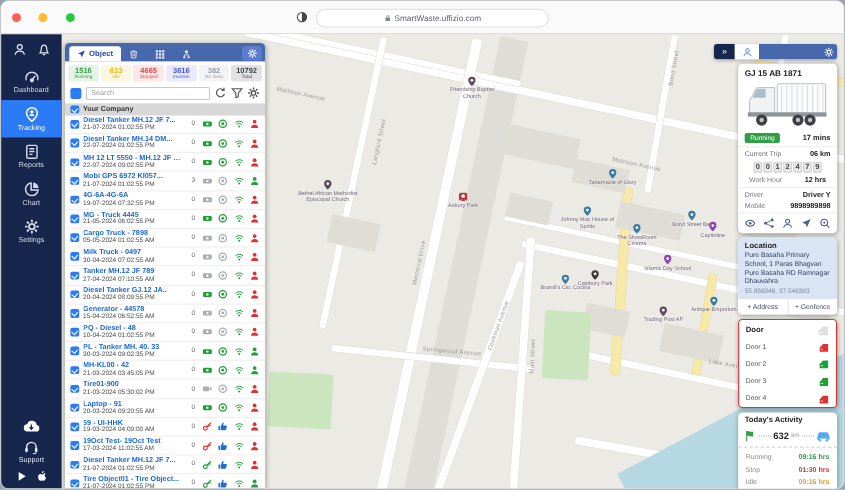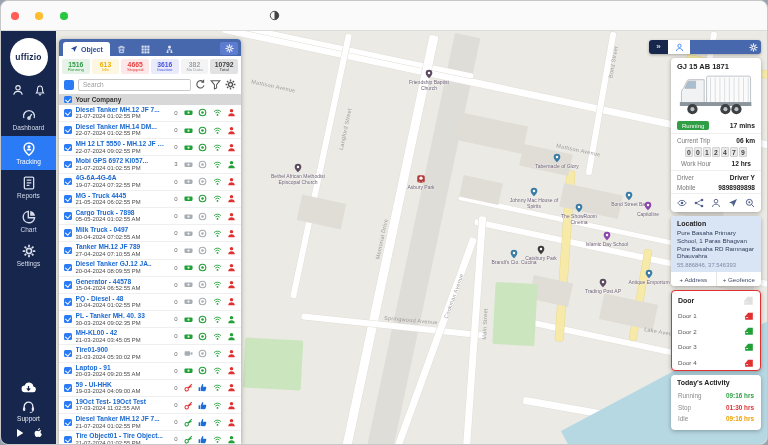--- a/index.html
+++ b/index.html
@@ -138,24 +138,32 @@
   <div class="chrome">
     <span class="tl" style="left:10px;background:#ff5f57"></span>
     <span class="tl" style="left:34px;background:#febc2e"></span>
     <span class="tl" style="left:59px;background:#28c840"></span>
     <span class="ic contrast">
         <svg viewBox="0 0 12 12">
           <circle cx="6" cy="6" r="4.6" fill="none" stroke="currentColor" stroke-width="1"></circle>
           <path d="M6 1.4a4.6 4.6 0 0 1 0 9.2z" fill="currentColor"></path>
         </svg>
       </span>
+    <div class="url-pill">
+      <span class="ic" style="width:7px;height:7px;color:#80868b">
+          <svg viewBox="0 0 12 12" fill="currentColor">
+            <rect x="2.6" y="5" width="6.8" height="5.6" rx="1"></rect>
+            <path d="M4.2 5V3.8a1.8 1.8 0 0 1 3.6 0V5" fill="none" stroke="currentColor" stroke-width="1.2"></path>
+          </svg>
+        </span>
+      <span>SmartWaste.uffizio.com</span>
+    </div>
   </div>
 
   <aside class="sidebar">
-    <div class="logo">uffizio</div>
     <div class="side-top-icons">
       <span class="ic">
           <svg viewBox="0 0 12 12" fill="none" stroke="currentColor" stroke-width="1.1">
             <circle cx="6" cy="3.8" r="2.2"></circle>
             <path d="M1.8 10.8c.3-2.3 2-3.4 4.2-3.4s3.9 1.1 4.2 3.4"></path>
           </svg>
         </span>
       <span class="ic">
           <svg viewBox="0 0 12 12" fill="none" stroke="currentColor" stroke-width="1.1">
             <path d="M2.4 9h7.2c-.8-1-1.1-1.8-1.1-3.2C8.5 3.6 7.6 2 6 2S3.5 3.6 3.5 5.8C3.5 7.2 3.2 8 2.4 9z"></path>
@@ -1396,20 +1404,39 @@
                 <path d="M1.4 10.6V6.2L5 2h5.6v8.6z"></path>
                 <rect x="2.6" y="7.4" width="2.4" height=".9" fill="#fff"></rect>
               </svg>
             </span>
           </div>
         </div>
     </div>
 
     <div class="card">
       <div class="act-h">Today's Activity</div>
+      <div class="dist-row">
+        <span class="ic" style="width:11px;height:11px;color:#2f9e44">
+            <svg viewBox="0 0 12 12">
+              <path d="M2 11.4V1" stroke="currentColor" stroke-width="1.1"></path>
+              <path d="M2 1.4c2.2-1 3.6 1 6.4.1v4.6c-2.8.9-4.2-1.1-6.4-.1z" fill="currentColor"></path>
+            </svg>
+          </span>
+        <span class="dots"></span>
+        <span class="dist-val">632</span>
+        <span class="dist-unit">km</span>
+        <span class="dots"></span>
+        <span class="ic" style="width:13px;height:12px;color:#4dabf7">
+            <svg viewBox="0 0 14 12" fill="currentColor">
+              <path d="M1 7.5 2.2 4c.3-.8 1-1.3 1.8-1.3h6c.8 0 1.5.5 1.8 1.3L13 7.5V10h-1.6l-.6-1.2H3.2L2.6 10H1z"></path>
+              <circle cx="3.6" cy="10.6" r="1.2"></circle>
+              <circle cx="10.4" cy="10.6" r="1.2"></circle>
+            </svg>
+          </span>
+      </div>
       <div id="act-rows">
           <div class="act-row">
             <span class="k">Running</span>
             <span class="v" style="color: rgb(47, 158, 68);">09:16 hrs</span>
           </div>
           <div class="act-row">
             <span class="k">Stop</span>
             <span class="v" style="color: rgb(224, 49, 49);">01:30 hrs</span>
           </div>
           <div class="act-row">

